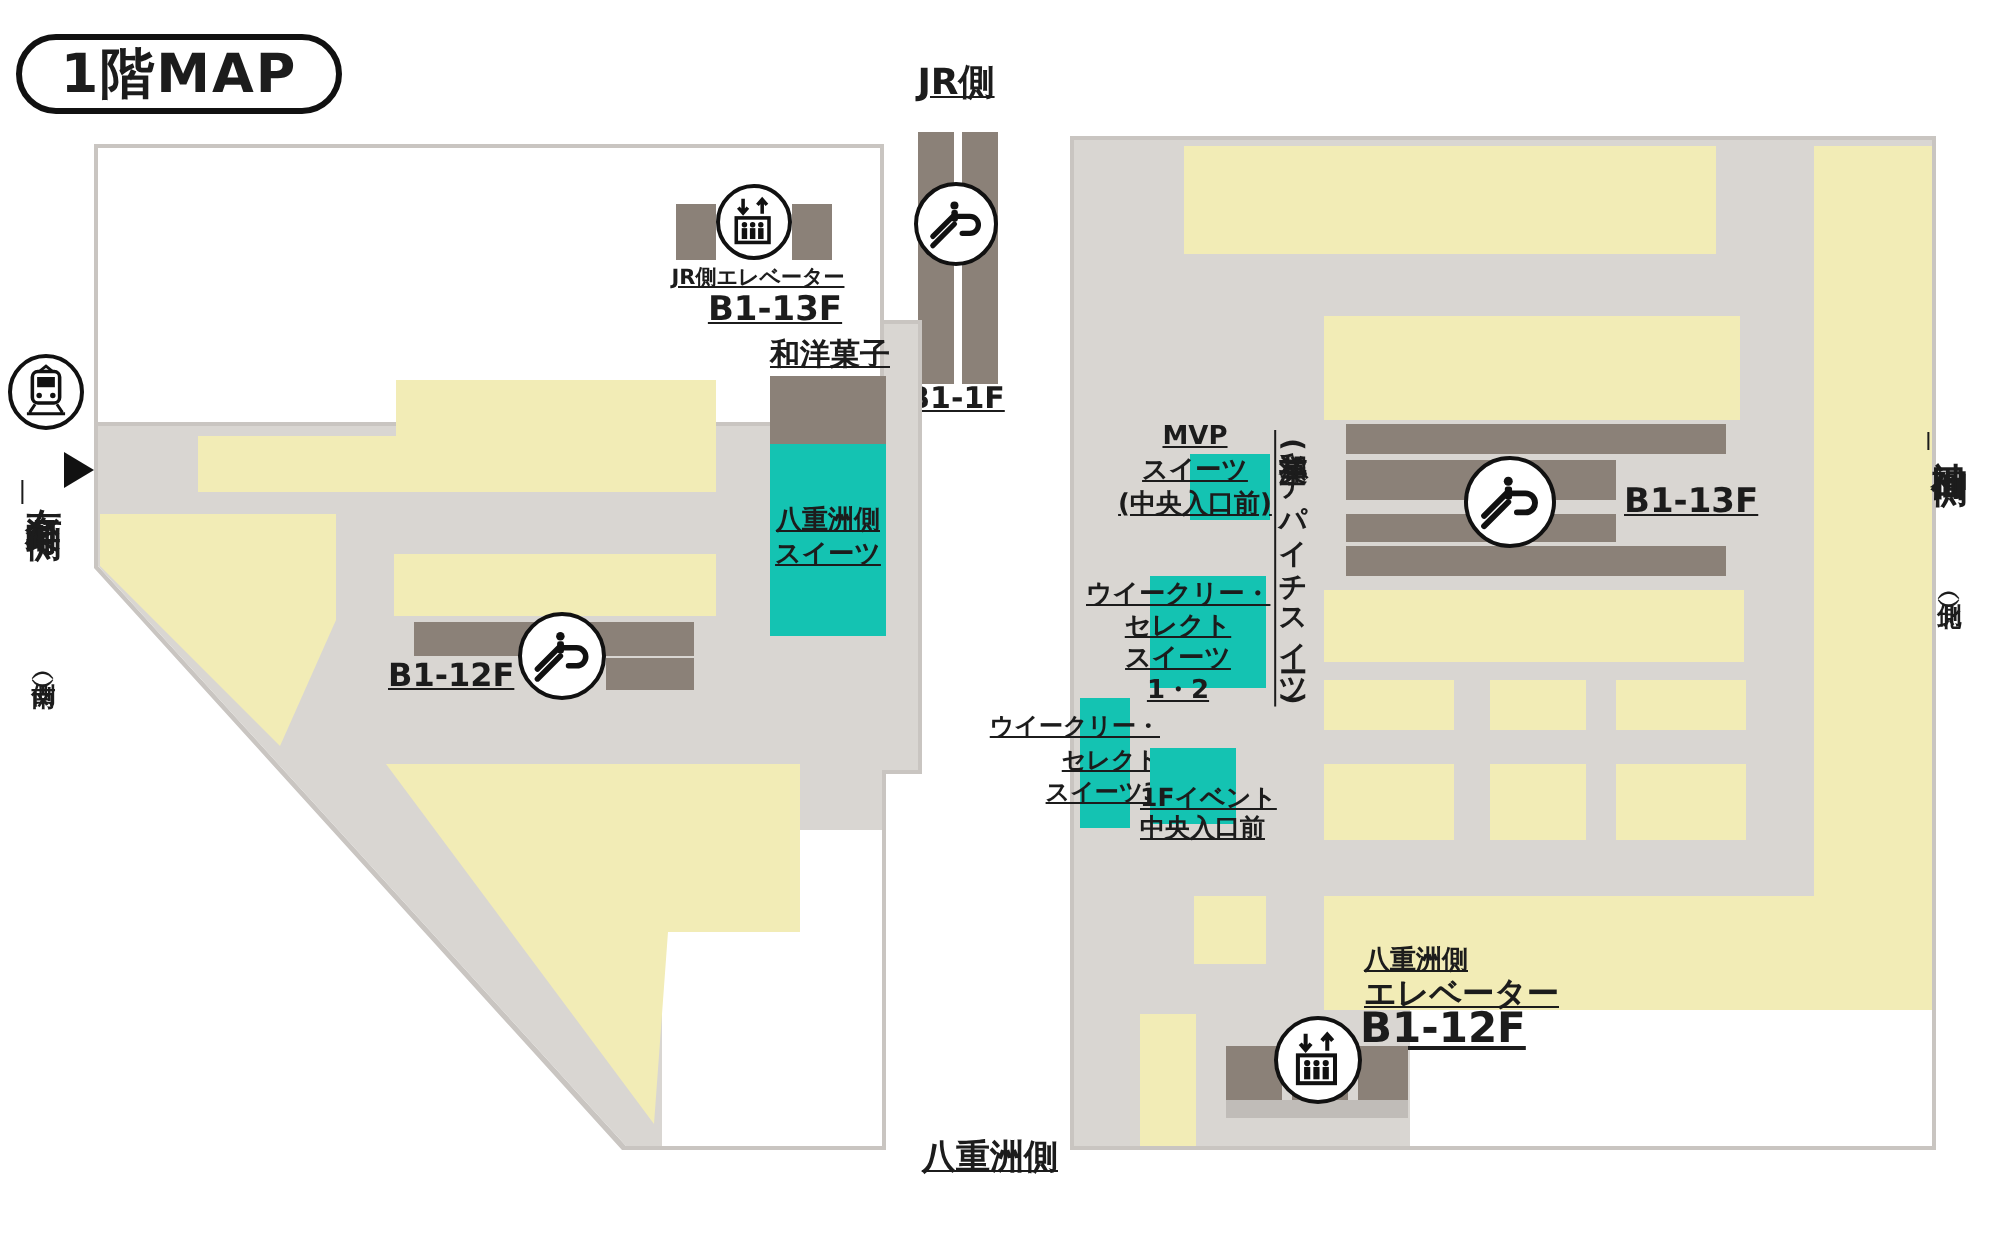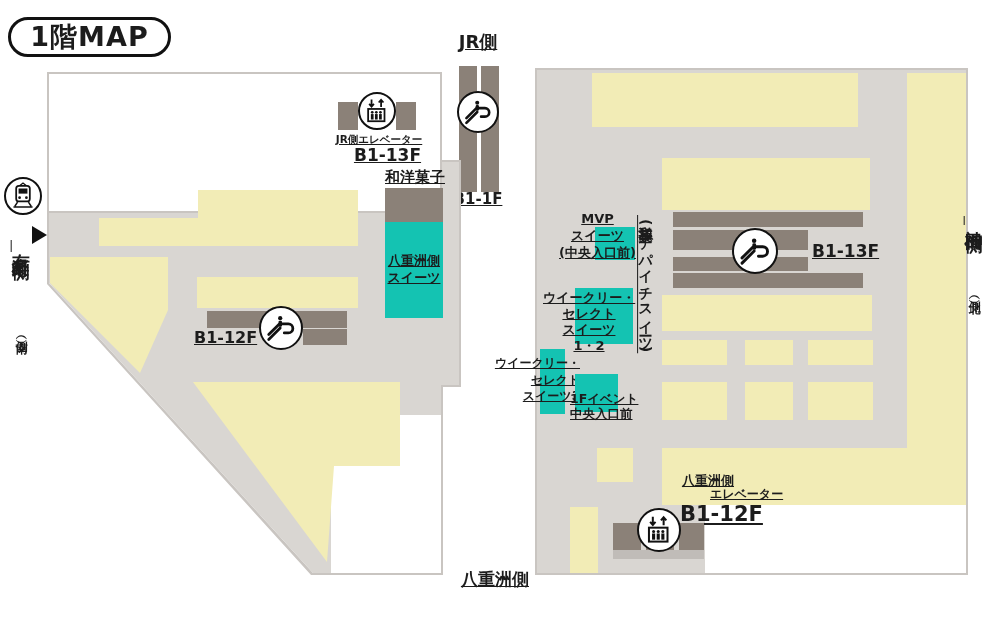--- a/index.html
+++ b/index.html
@@ -173,21 +173,21 @@
     <div>スイーツ3</div>
   </div>
 
   <div class="abs teal" style="left:575px;top:374px;width:43px;height:38px;"></div>
   <div class="abs lbl" style="left:570px;top:392px;font-size:12.5px;line-height:14.5px;">
     <div>1Fイベント</div>
     <div>中央入口前</div>
   </div>
 
   <div class="abs lbl" style="left:682px;top:474px;font-size:13px;">八重洲側</div>
-  <div class="abs lbl" style="left:710px;top:488px;font-size:12px;">エレベーター</div>
+  <div class="abs lbl" style="left:682px;top:488px;font-size:16px;">エレベーター</div>
   <div class="abs lbl" style="left:680px;top:502px;font-size:21px;">B1-12F</div>
   <div class="abs fixture" style="left:613px;top:523px;width:28px;height:27px;"></div>
   <div class="abs fixture" style="left:646px;top:523px;width:28px;height:27px;"></div>
   <div class="abs fixture" style="left:679px;top:523px;width:25px;height:27px;"></div>
   <div class="abs" style="left:613px;top:550px;width:91px;height:9px;background:#c0bcb8;"></div>
   <div class="icon-circle" style="left:637px;top:508px;width:44px;height:44px;">
     <svg width="34" height="34" viewBox="0 0 44 44">
       <path d="M14 5 V15 M10.5 11.5 L14 15.5 L17.5 11.5" fill="none" stroke="#111" stroke-width="2.6"></path>
       <path d="M28 16 V6 M24.5 9.5 L28 5.5 L31.5 9.5" fill="none" stroke="#111" stroke-width="2.6"></path>
       <rect x="9" y="19" width="24" height="18" fill="#fff" stroke="#111" stroke-width="2.6"></rect>

